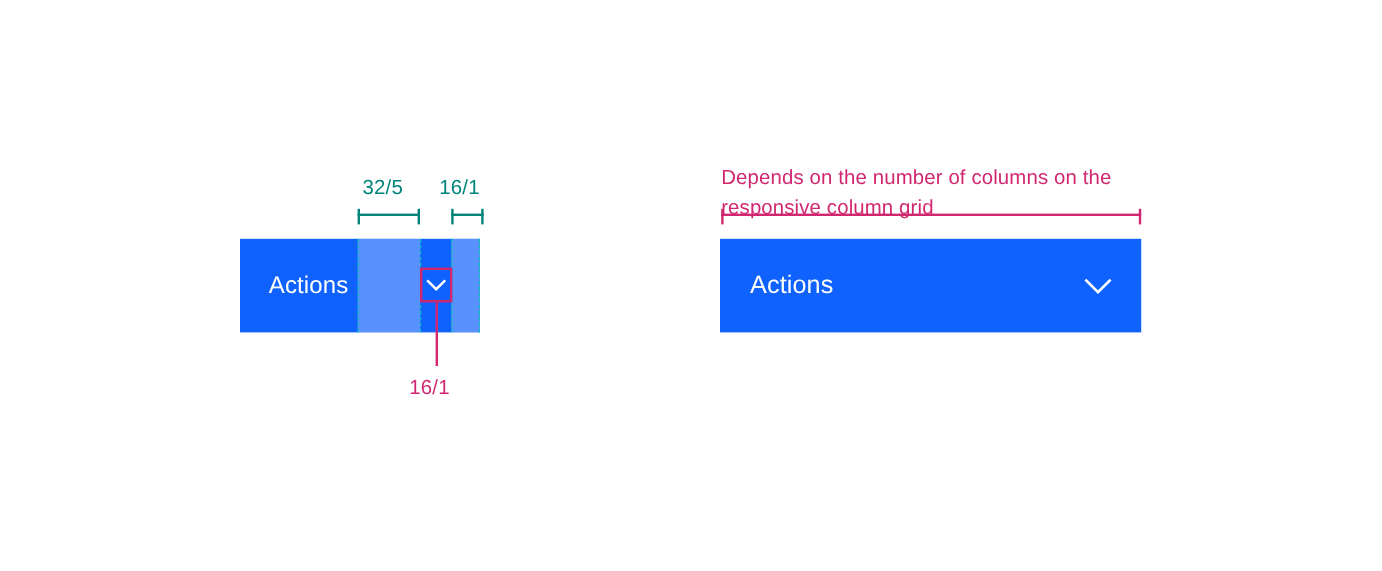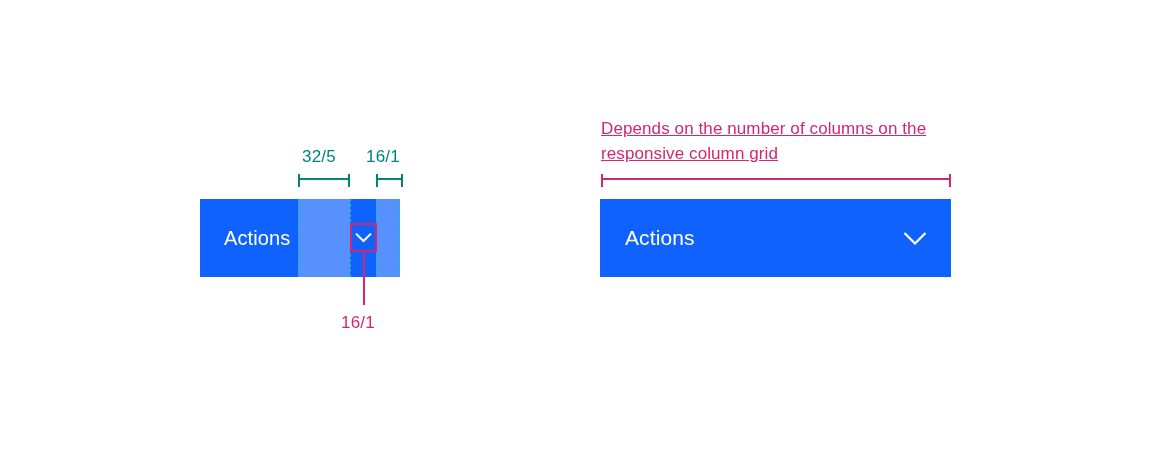--- a/index.html
+++ b/index.html
@@ -121,27 +121,26 @@
     color: #d12771;
     font-size: 17px;
     white-space: nowrap;
     letter-spacing: 0.2px;
   }
 
   
   .caption {
     position: absolute;
     left: 601px;
-    top: 116px;
+    top: 135px;
     width: 360px;
     color: #d12771;
     font-size: 17px;
     line-height: 25px;
     letter-spacing: 0.1px;
-    text-decoration: underline;
   }
   .span-bar {
     position: absolute;
     left: 601px;
     top: 178px;
     width: 350px;
     height: 0;
     border-top: 2px solid #d12771;
   }
   .span-bar .cap {

